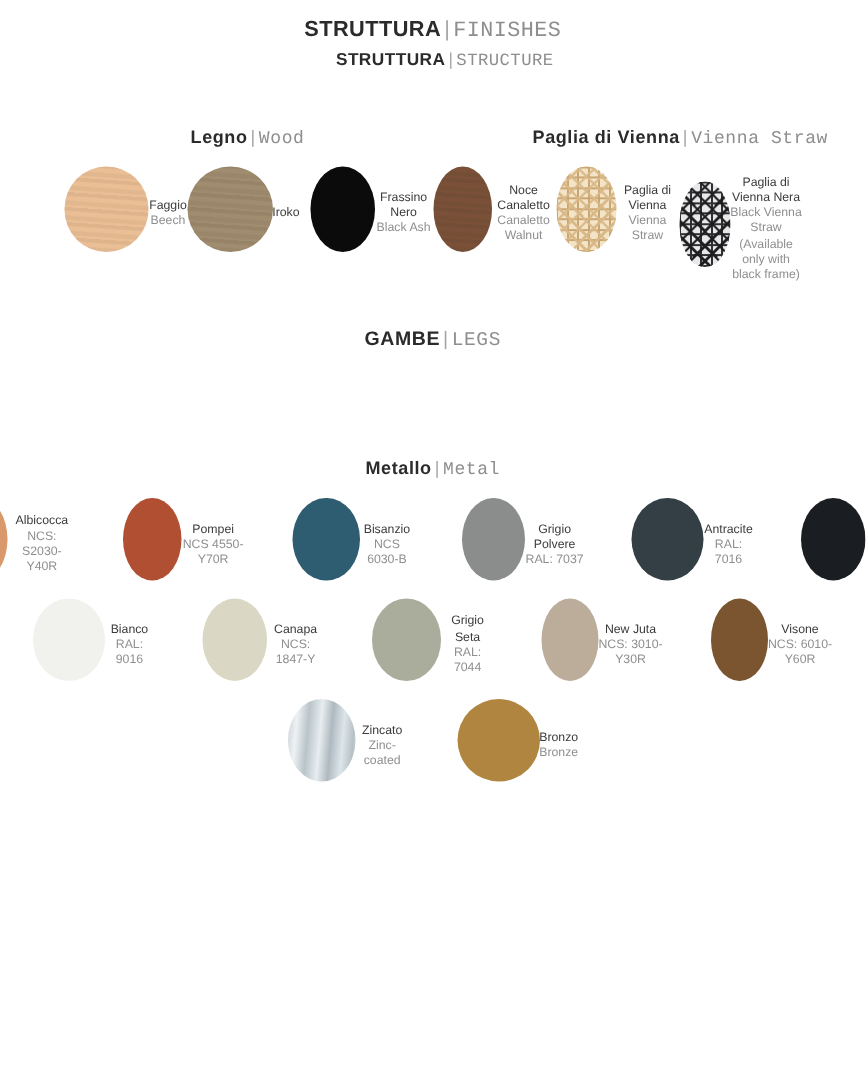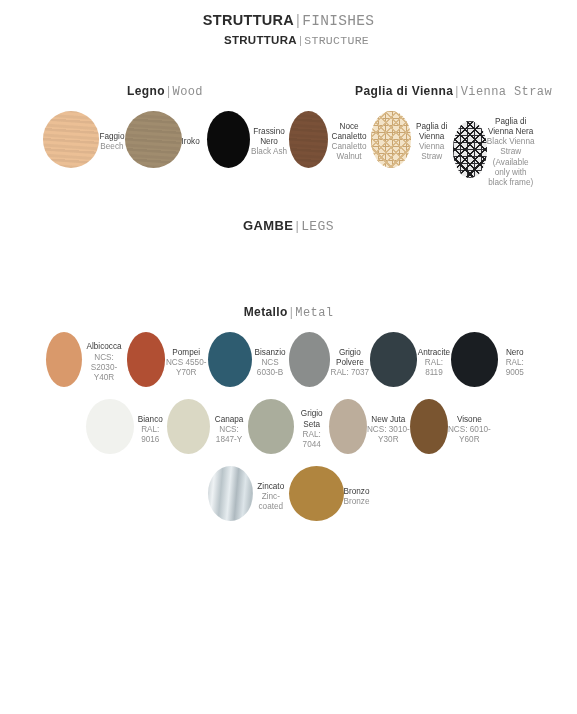--- a/index.html
+++ b/index.html
@@ -43,21 +43,21 @@
   .cap .n{ display:block; font-size:8.2px; color:#3b3b3b; }
   .cap .s{ display:block; font-size:8.2px; color:#8f8f8f; }
   .cap .note{ display:block; font-size:8.2px; color:#8f8f8f; }
 
   
   .wood-row{ margin-top:12px; align-items:flex-start; }
   .wood-row .cell{ width:82px; }
   .wood-row .swatch{ width:57px; height:57px; }
 
   
-  .metal-row{ margin-top:12px; align-items:flex-start; }
+  .metal-row{ margin-top:12px; align-items:flex-start;gap:32px; }
   .metal-row .cell{ width:81px; }
   .metal-row .swatch{ width:55px; height:55px; }
 
   .grain::after{
     content:"";position:absolute;inset:0;
     background:repeating-linear-gradient(
       4deg, rgba(255,255,255,.16) 0px, rgba(255,255,255,.16) 1px,
       rgba(0,0,0,.05) 2px, rgba(0,0,0,.05) 4px,
       rgba(255,255,255,.10) 5px, rgba(255,255,255,.10) 7px,
       rgba(0,0,0,.07) 8px, rgba(0,0,0,.07) 10px);
@@ -182,21 +182,21 @@
         <div class="swatch" style="background: rgb(138, 141, 140);"></div>
         <div class="cap">
           <span class="n">Grigio Polvere</span>
           <span class="s">RAL: 7037</span>
         </div>
       </div>
       <div class="cell">
         <div class="swatch" style="background: rgb(51, 63, 69);"></div>
         <div class="cap">
           <span class="n">Antracite</span>
-          <span class="s">RAL: 8119</span>
+          <span class="s">RAL: 7016</span>
         </div>
       </div>
       <div class="cell">
         <div class="swatch" style="background: rgb(26, 30, 34);"></div>
         <div class="cap">
           <span class="n">Nero</span>
           <span class="s">RAL: 9005</span>
         </div>
       </div>
     </div>

